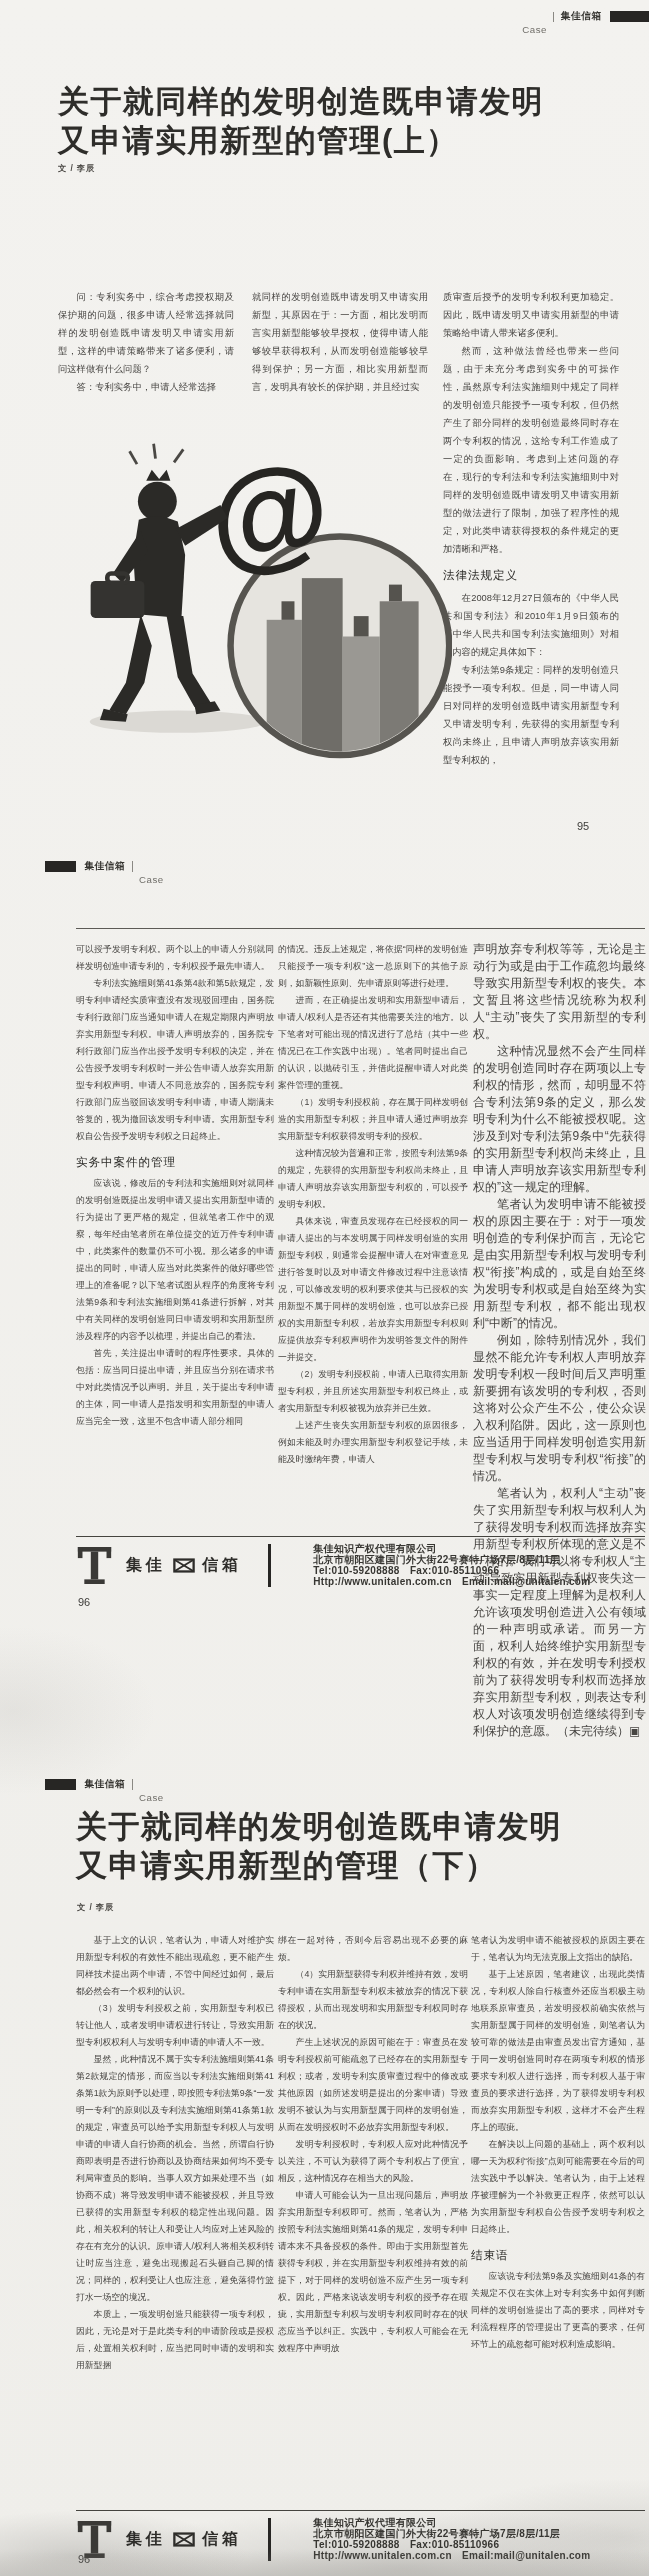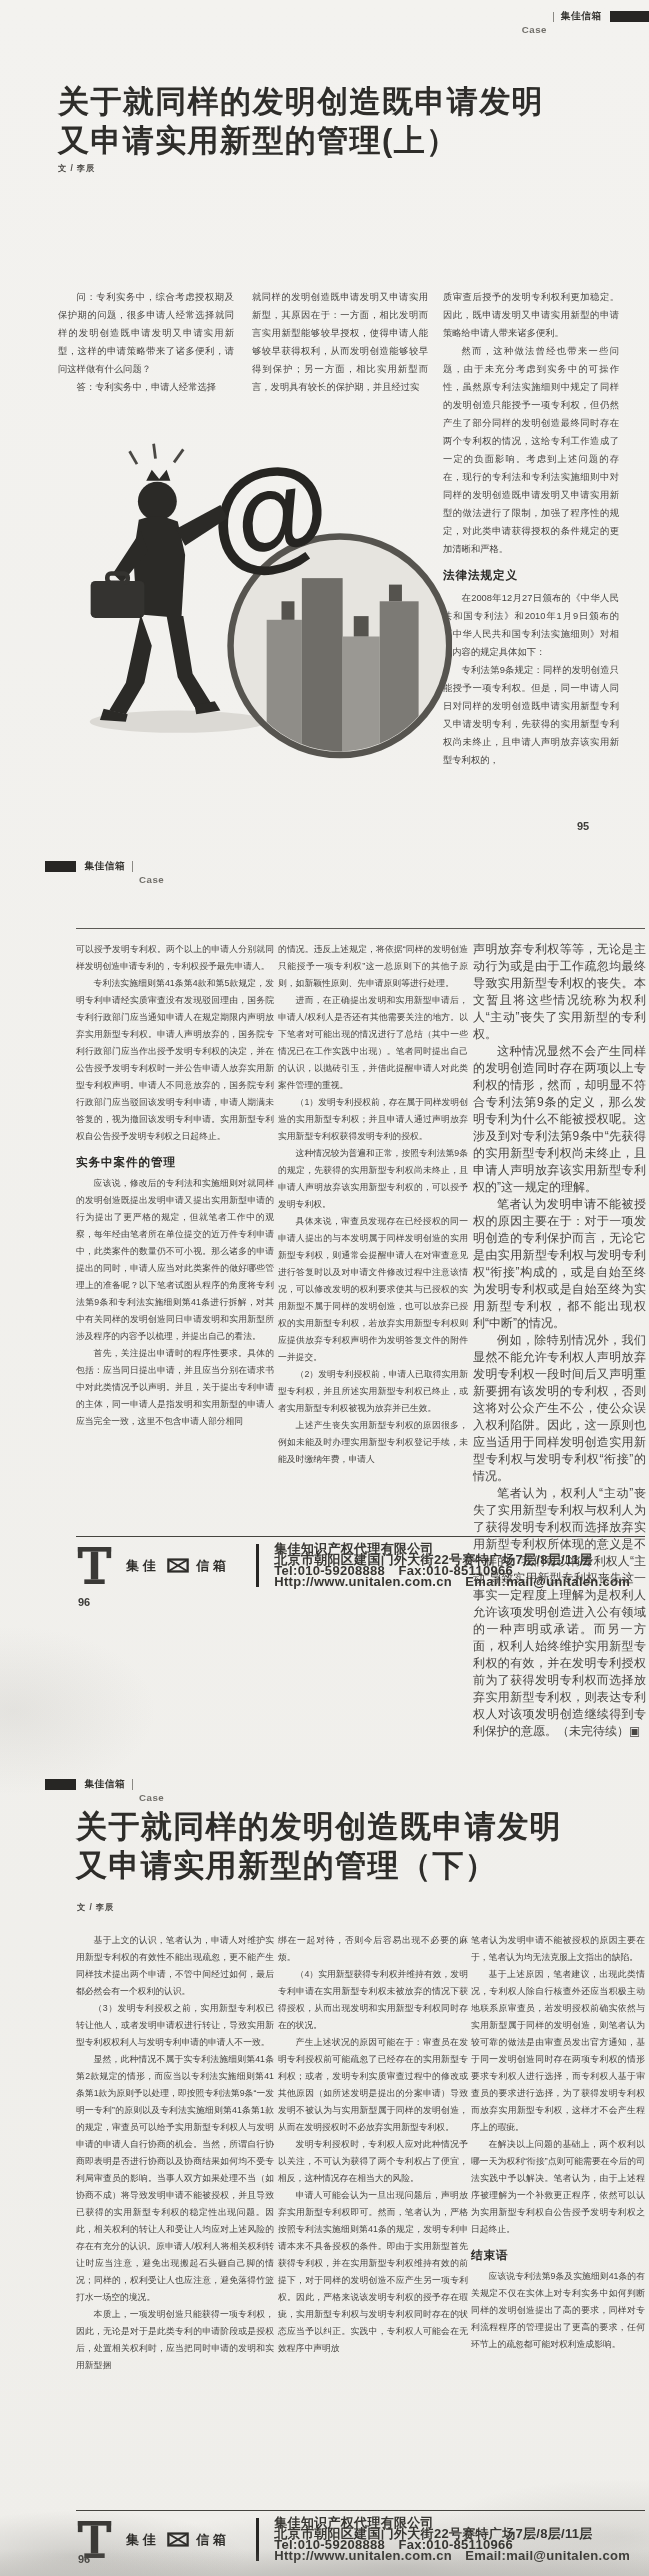--- a/index.html
+++ b/index.html
@@ -11,69 +11,69 @@
       radial-gradient(ellipse 204px 121px at 2% 1711px, rgba(160,158,153,.16), transparent 70%),
       radial-gradient(ellipse 278px 83px at 96% 2537px, rgba(140,138,133,.22), transparent 70%),
       linear-gradient(#f3f2ef, #efeeea);}
   .scan-edge{position:absolute;left:0;right:0;top:2549px;height:27px;
     background:linear-gradient(rgba(150,148,143,0), rgba(150,148,143,.35));}
   
   .hdr{position:absolute;height:15px;font-size:9.7px;letter-spacing:0.5px;display:flex;align-items:center;gap:6.5px;}
   .hdr1{top:9.3px;right:0;}
   .hdr2{top:859px;left:45px;}
   .hdr3{top:1777px;left:45px;}
-  .hdr-case{color:#706e69;font-weight:bold;margin-top:25px;}
+  .hdr-case{color:#706e69;font-weight:normal;margin-top:25px;}
   .hdr-brand{color:#34332f;font-weight:bold;}
   .hdr-sep{width:0.9px;height:10.2px;background:#8a8883;}
   .hbar{background:#272624;height:11px;}
   .hbar-right{width:39px;margin-left:1.9px;}
   .hbar-left{width:31px;margin-right:1.9px;}
   
   .title{position:absolute;left:58px;width:557px;font-weight:bold;color:#2e2d2a;
     font-size:31px;line-height:39px;letter-spacing:1.4px;}
   .title-1{top:82px;}
   .title-3{top:1807px;left:76px;}
   .byline{position:absolute;font-size:8.3px;font-weight:bold;color:#4b4945;letter-spacing:0.9px;}
   .byline-1{left:58px;top:163px;}
   .byline-3{left:77px;top:1902px;}
   
   .col{position:absolute;text-align:justify;color:#474542;}
   .col p{margin:0;text-indent:2em;}
   .col p.ni{text-indent:0;}
-  .col .col-heading{font-weight:bold;color:#2c2b28;font-size:11.6px;letter-spacing:0.9px;
+  .col .col-heading{font-weight:normal;color:#2c2b28;font-size:11.6px;letter-spacing:0.9px;
     text-indent:0;margin:8.3px 0 4.6px;}
   .pg1{top:288px;width:176px;font-size:9.3px;line-height:18px;}
   .c1-1{left:58px;}
   .c1-2{left:252px;}
   .c1-3{left:443px;}
   .pg2{top:941px;font-size:8.8px;line-height:17px;}
   .c2-1{left:76px;width:198px;}
   .c2-2{left:278px;width:190px;}
   .c2-3{left:473px;width:173px;font-size:12px;}
   .pg3{top:1932px;font-size:8.8px;line-height:17px;}
   .c3-1{left:76px;width:198px;}
   .c3-2{left:278px;width:190px;}
   .c3-3{left:471px;width:174px;}
   .rule{position:absolute;background:#5c5a56;height:0.9px;}
   .rule-p2{left:76px;width:569px;top:928px;}
   
-  .pagenum{position:absolute;font-size:11px;font-weight:bold;color:#3d3c39;}
+  .pagenum{position:absolute;font-size:11px;font-weight:normal;color:#3d3c39;}
   .pn95{left:577px;top:820px;}
   .pn96a{left:78px;top:1596px;}
   .pn96b{left:78px;top:2553px;}
   
   .footer{position:absolute;width:569px;}
   .footer-a{left:76px;top:1536px;}
   .footer-b{left:76px;top:2510px;}
   .footer-rule{border-top:1.4px solid #45443f;margin-bottom:7.4px;}
   .footer-row{display:flex;align-items:center;}
-  .footer-logotext{font-size:13px;font-weight:bold;color:#2e2d2a;letter-spacing:3.7px;
+  .footer-logotext{font-size:16px;font-weight:bold;color:#2e2d2a;letter-spacing:3.7px;
     display:flex;align-items:center;gap:7.4px;margin-left:13px;text-align:right;}
   .footer-vbar{width:3.7px;height:43px;background:#272624;margin:0 15px 0 26px;}
-  .footer-info{font-size:13px;font-weight:bold;color:#373632;line-height:10.7px;letter-spacing:0.3px;}
+  .footer-info{font-size:10px;font-weight:bold;color:#373632;line-height:10.7px;letter-spacing:0.3px;margin-left:27px;}
   .logo-mark{flex:0 0 auto;}
   
   .illus{position:absolute;left:48px;top:416px;width:404px;height:378px;}
 </style>
 </head>
 <body>
 
 <div id="canvas">
 
   <div class="hdr hdr1">

